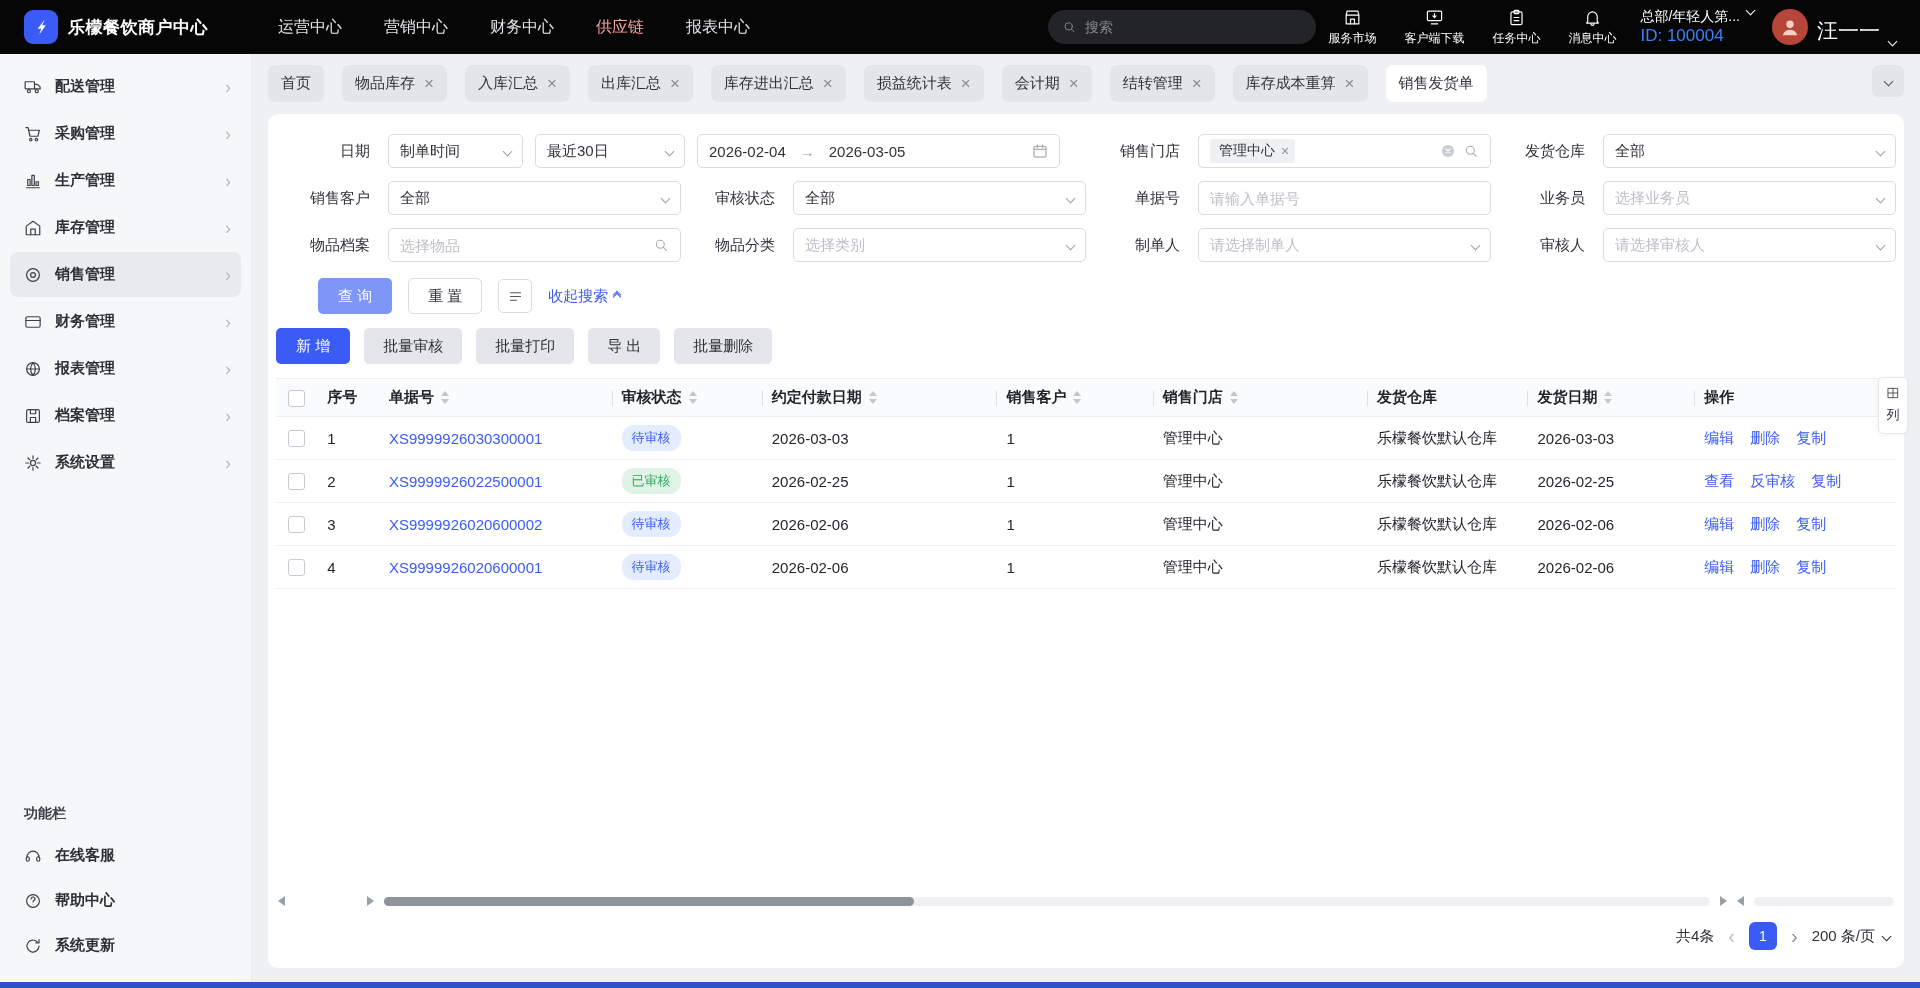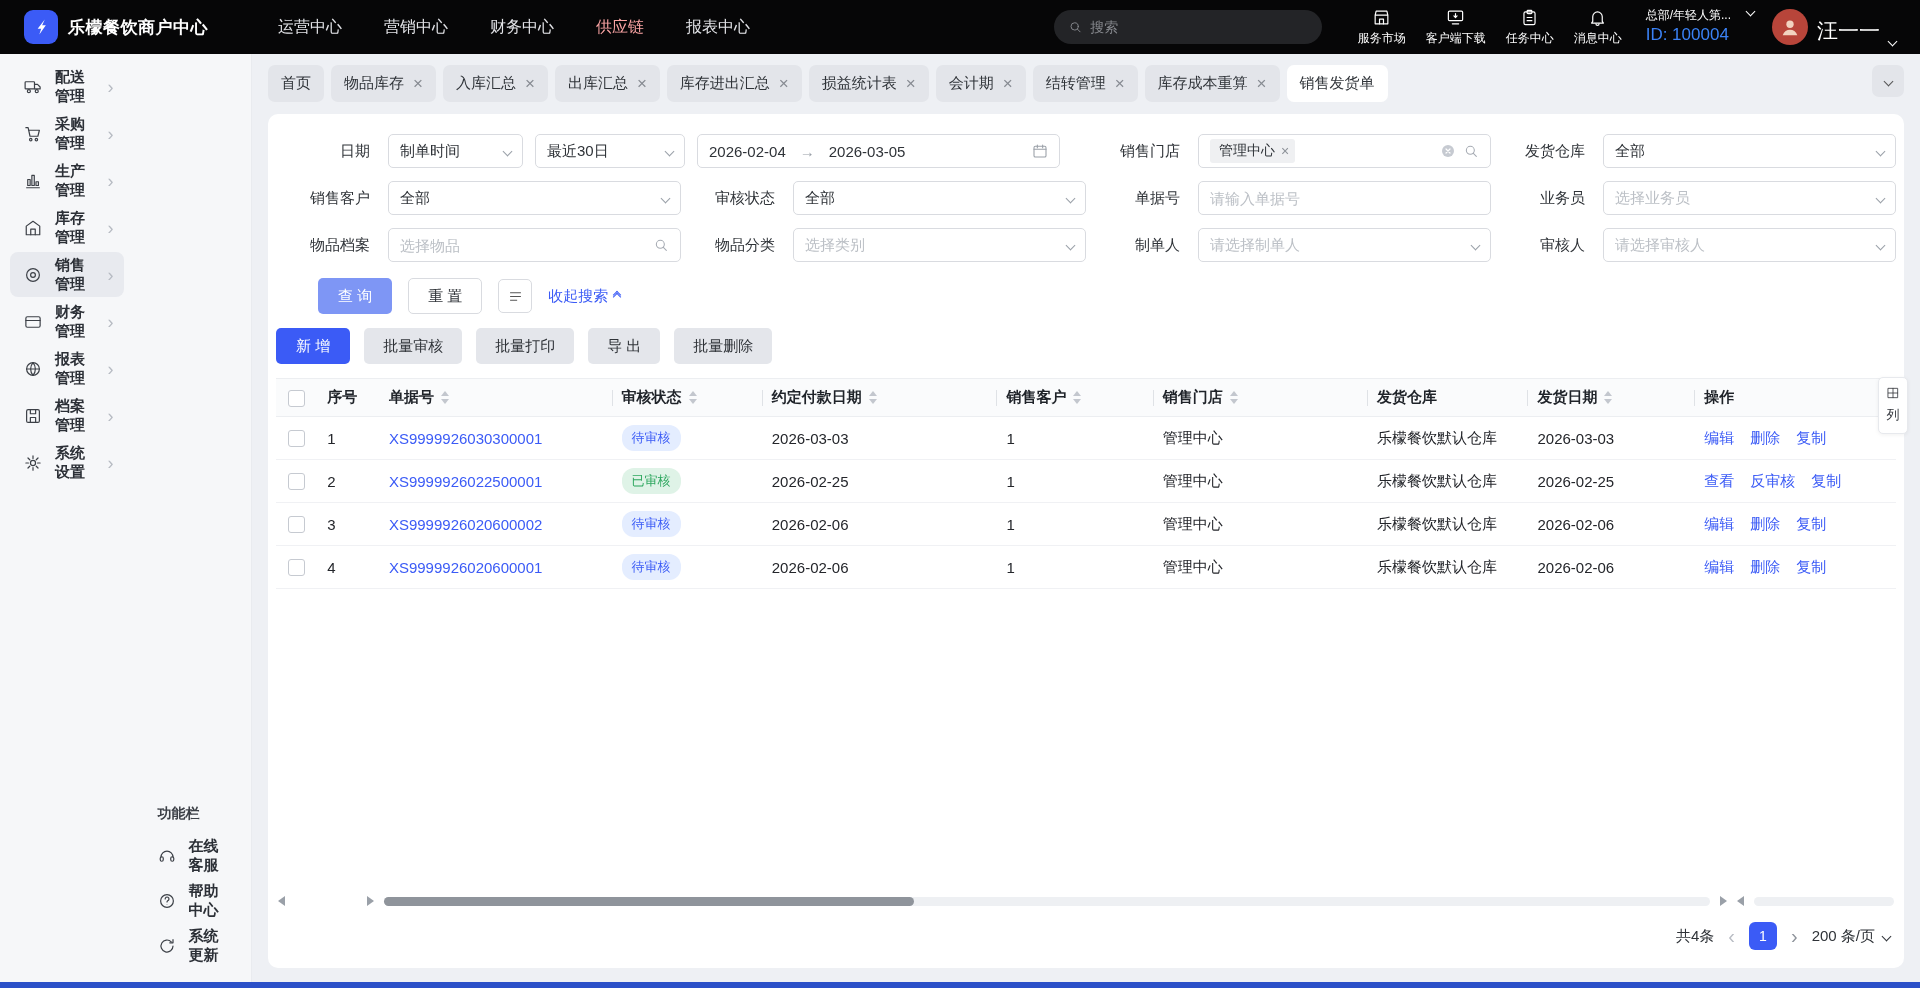--- a/index.html
+++ b/index.html
@@ -13,44 +13,44 @@
   .topbar{height:54px;background:#060607;display:flex;align-items:center;padding:0 24px;color:#fff;flex:none}
   .brand{display:flex;align-items:center;gap:10px;width:250px;flex:none;cursor:pointer}
   .logo{width:34px;height:34px;border-radius:9px;background:#3b5bf6;display:grid;place-items:center;flex:none}
   .brand-name{font-size:17px;font-weight:700;letter-spacing:.5px;white-space:nowrap}
   .topnav{display:flex;gap:42px;font-size:16px;color:#e3e4e8;margin-left:4px}
   .topnav-item{cursor:pointer;white-space:nowrap}
   .topnav-item.active{color:#fca5a5;font-weight:400}
   .top-search{margin-left:auto;width:268px;height:34px;background:#232427;border-radius:17px;display:flex;align-items:center;gap:8px;padding:0 14px;color:#85878c;flex:none}
   .top-search input{background:transparent;border:none;outline:none;color:#ddd;font-size:14px;width:100%;font-family:inherit}
   .top-search input::placeholder{color:#85878c}
-  .quick-links{display:flex;gap:20px;margin-left:36px}
+  .quick-links{display:flex;gap:28px;margin-left:12px}
   .qlink{display:flex;flex-direction:column;align-items:center;gap:3px;font-size:12px;color:#fff;cursor:pointer;white-space:nowrap}
   .qlink .ic{width:19px;height:19px;stroke-width:1.5}
   .org{margin-left:24px;line-height:1.3;cursor:pointer;white-space:nowrap}
-  .org-top{display:flex;gap:16px;font-size:12px}
+  .org-top{display:flex;gap:7px;font-size:14px}
   .org-id{font-size:17px;color:#3b82f6}
   .chev{width:7px;height:7px;border-right:1.5px solid currentColor;border-bottom:1.5px solid currentColor;transform:rotate(45deg);display:inline-block;flex:none}
   .chev.up{transform:rotate(-135deg)}
   .user{display:flex;align-items:flex-end;gap:9px;margin-left:18px;cursor:pointer;font-size:21px;white-space:nowrap}
   .avatar{width:36px;height:36px;border-radius:50%;background:#b8453a;display:grid;place-items:center;flex:none}
 
   
   .body{flex:1;display:flex;min-height:0}
-  .sidebar{width:252px;background:#f6f7f9;border-right:1px solid #e9ebef;display:flex;flex-direction:row;padding:10px 0 14px;flex:none}
+  .sidebar{width:252px;background:#f6f7f9;border-right:1px solid #e9ebef;display:flex;flex-direction:column;padding:10px 0 14px;flex:none}
   .menu{display:flex;flex-direction:column;gap:2px;padding:0 10px}
   .menu-item{height:45px;display:flex;align-items:center;gap:13px;padding:0 10px 0 14px;border-radius:8px;font-weight:600;color:#2c3037;cursor:pointer;font-size:15px}
   .menu-item .ic{color:#3c4047;flex:none}
   .menu-item .arr{margin-left:auto;color:#b7bbc3;font-size:18px;font-weight:400;line-height:1}
   .menu-item.active{background:#e8eaef}
   .sidebar-footer{margin-top:auto;padding:0 10px}
   .side-label{font-size:14px;color:#3c4047;padding:10px 14px;font-weight:600}
 
   .main{flex:1;display:flex;flex-direction:column;min-width:0}
-  .tabbar{display:flex;align-items:flex-start;gap:7px;padding:11px 16px 4px;flex:none}
+  .tabbar{display:flex;align-items:flex-start;gap:18px;padding:11px 16px 4px;flex:none}
   .tab{height:37px;display:flex;align-items:center;gap:9px;padding:0 13px;background:#e3e5ea;border-radius:7px;font-size:15px;color:#2f3338;cursor:pointer;white-space:nowrap}
   .tab.active{background:#fff}
   .tab-x{color:#878b92;font-size:17px;line-height:1}
   .tab-more{margin-left:auto;width:32px;height:32px;border-radius:7px;background:#e3e5ea;display:grid;place-items:center;color:#555;cursor:pointer}
 
   .card{flex:1;margin:8px 16px 14px;background:#fff;border-radius:10px;padding:20px 8px 8px;display:flex;flex-direction:column;min-height:0;position:relative}
 
   
   .f-row{display:flex;margin-bottom:13px}
   .f-group{flex:1;display:flex;align-items:center;min-width:0}

